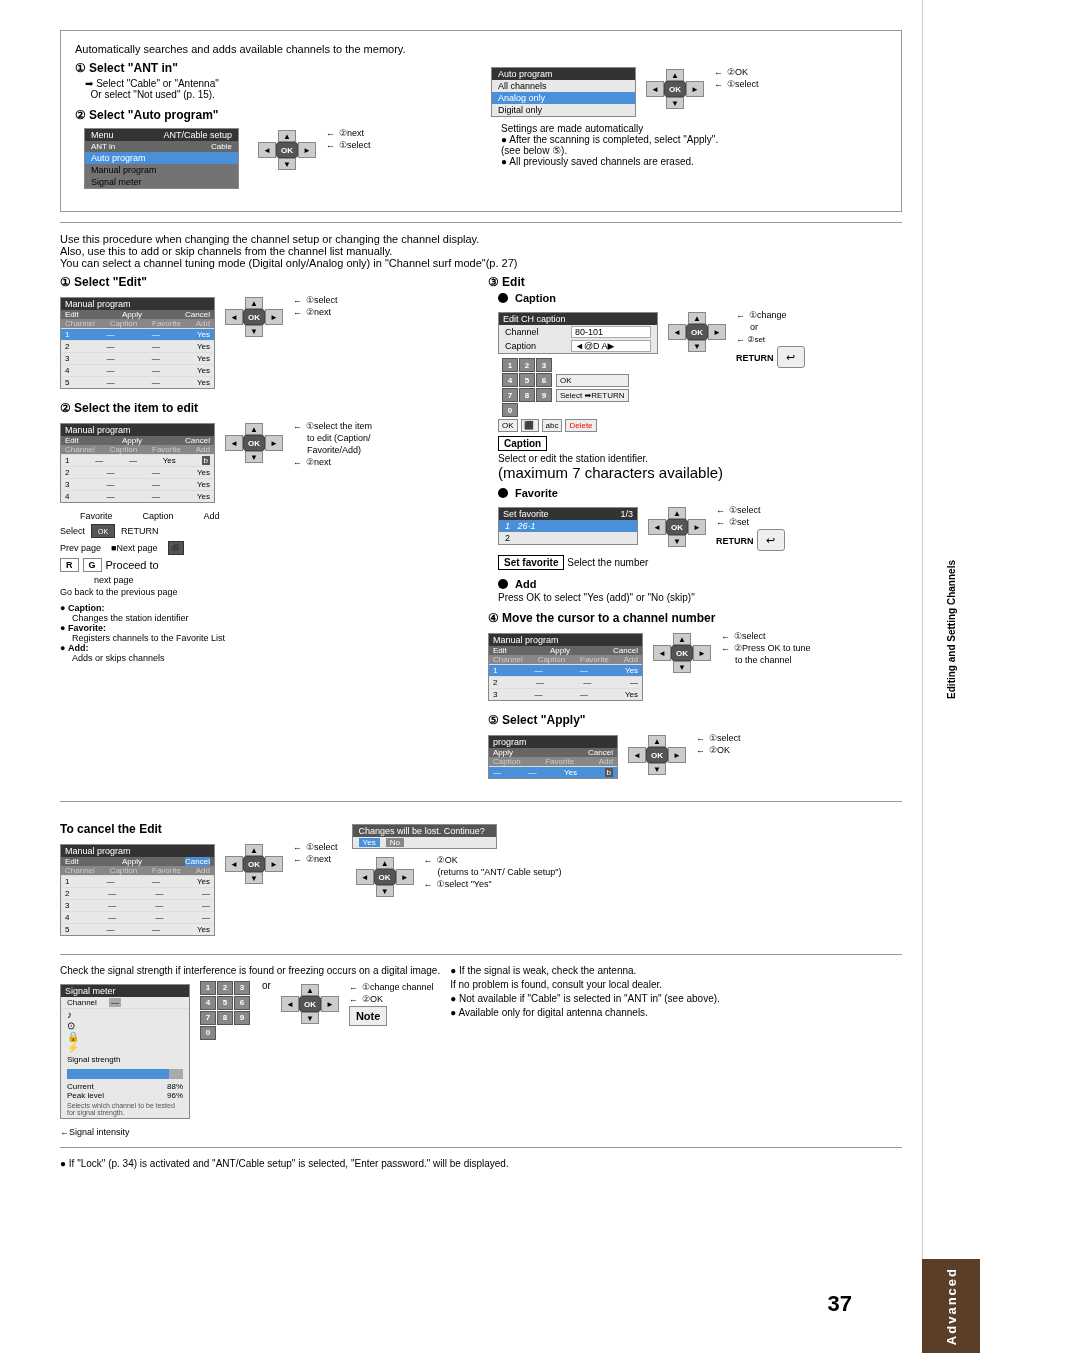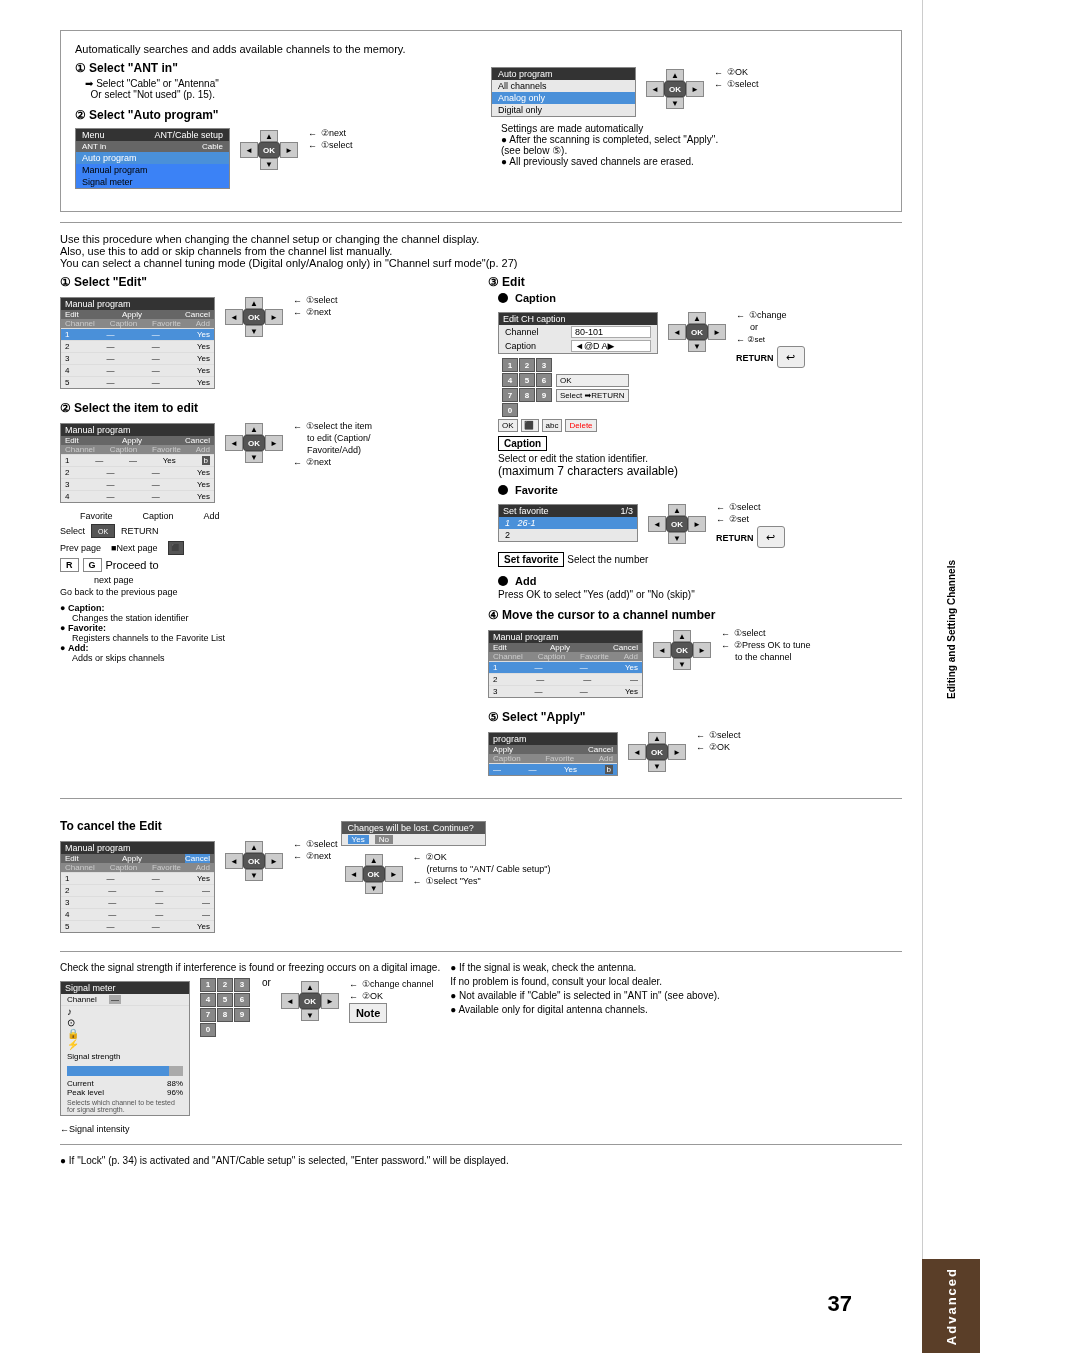--- a/index.html
+++ b/index.html
@@ -388,24 +388,24 @@
       font-size: 8px;
       border-top: 1px solid #ddd;
     }
     .program-box-row.sel {
       background: #4a90d9;
       color: #fff;
     }
     
     .auto-prog-box {
       border: 1px solid #888;
-      background: #3b82f6;
+      background: #737373;
       font-size: 9px;
       width: 155px;
-      margin: 2px 0;
+      margin: 2px 9px;
     }
     .auto-prog-header {
       background: #333;
       color: #fff;
       padding: 1px 6px;
       display: flex;
       justify-content: space-between;
     }
     .auto-prog-subrow {
       background: #666;
@@ -906,21 +906,21 @@
                 <div style="margin-top:2px;">
                   <span class="return-label">RETURN</span>
                   <div class="return-btn">↩</div>
                 </div>
               </div>
             </div>
 
             <div style="margin-top:4px;">
               <div class="section-label-box">Caption</div>
               <div style="font-size:10px;">Select or edit the station identifier.</div>
-              <div style="font-size:12px;">(maximum 7 characters available)</div>
+              <div style="font-size:15px;">(maximum 7 characters available)</div>
             </div>
           </div>
 
           <div style="margin-left:10px; margin-top:6px;">
             <div style="display:flex; align-items:center; gap:4px; font-weight:bold; font-size:11px; margin-bottom:3px;">
               <span class="filled-circle"></span>
               <span>Favorite</span>
             </div>
             <div class="control-row">
               <div>
@@ -1083,21 +1083,21 @@
                   <span class="step-label">②OK</span>
                 </div>
               </div>
             </div>
           </div>
         </div>
       </div>
     </div>
 
     <div class="divider"></div>
-    <div style="display:flex; flex-direction:row; gap:3px; margin-top:20px;">
+    <div style="display:flex; flex-direction:row; gap:14px; margin-top:20px;">
       <div>
         <div class="bold-heading">To cancel the Edit</div>
         <div class="control-row">
           <div>
             <div class="manual-box">
               <div class="manual-box-header">
                 <span>Manual program</span>
               </div>
               <div class="manual-box-subrow">
                 <span>Edit</span>

